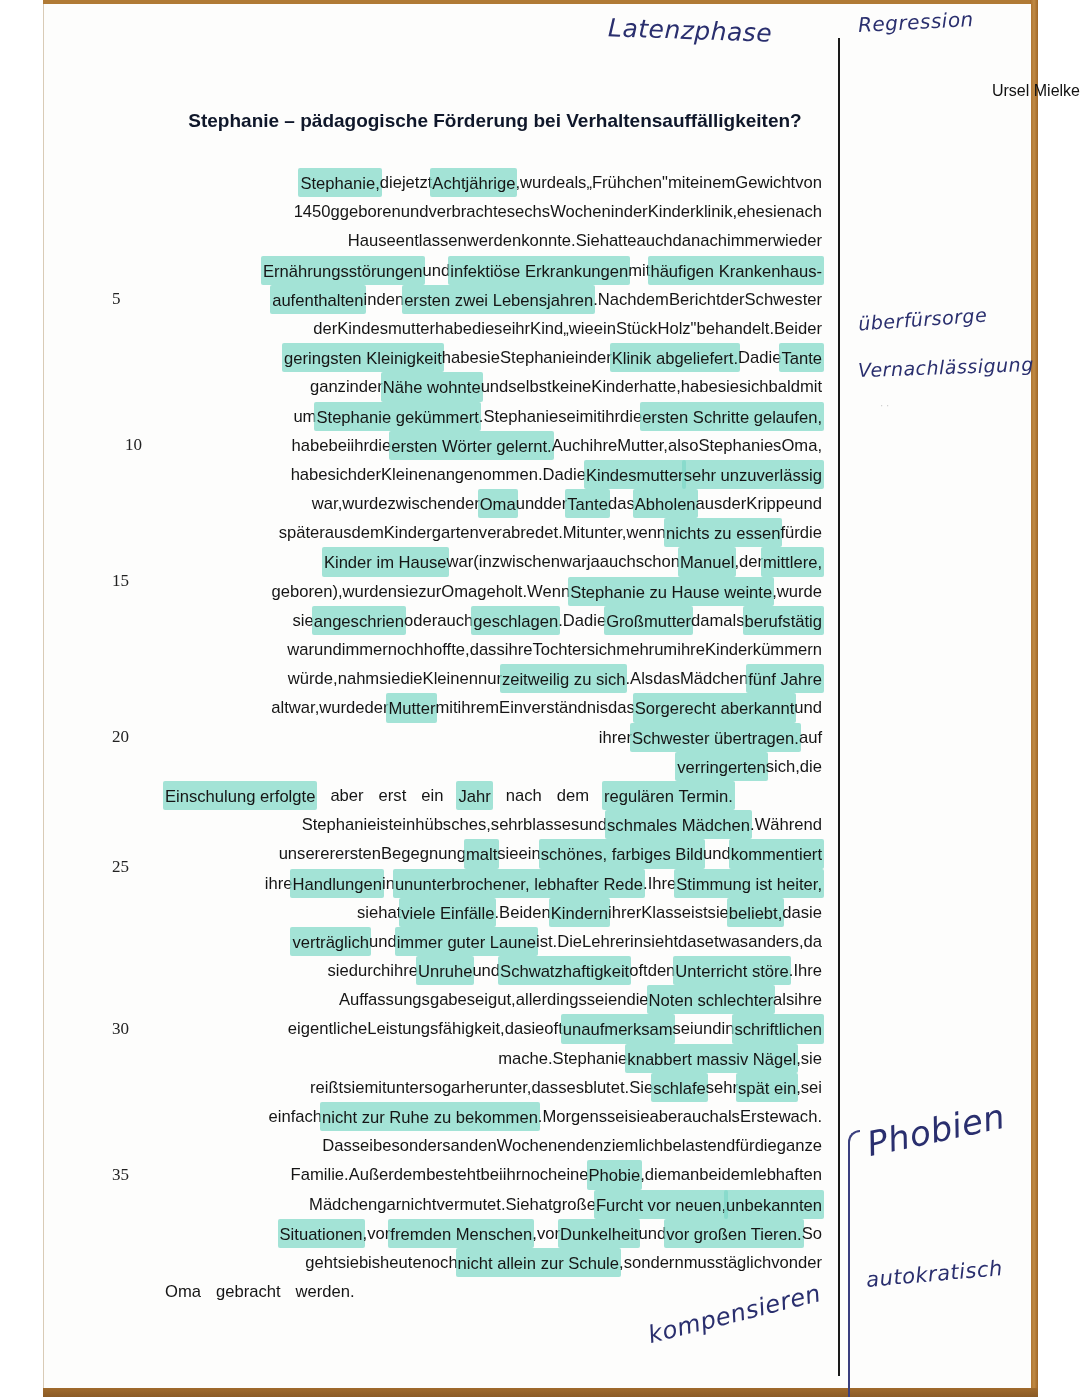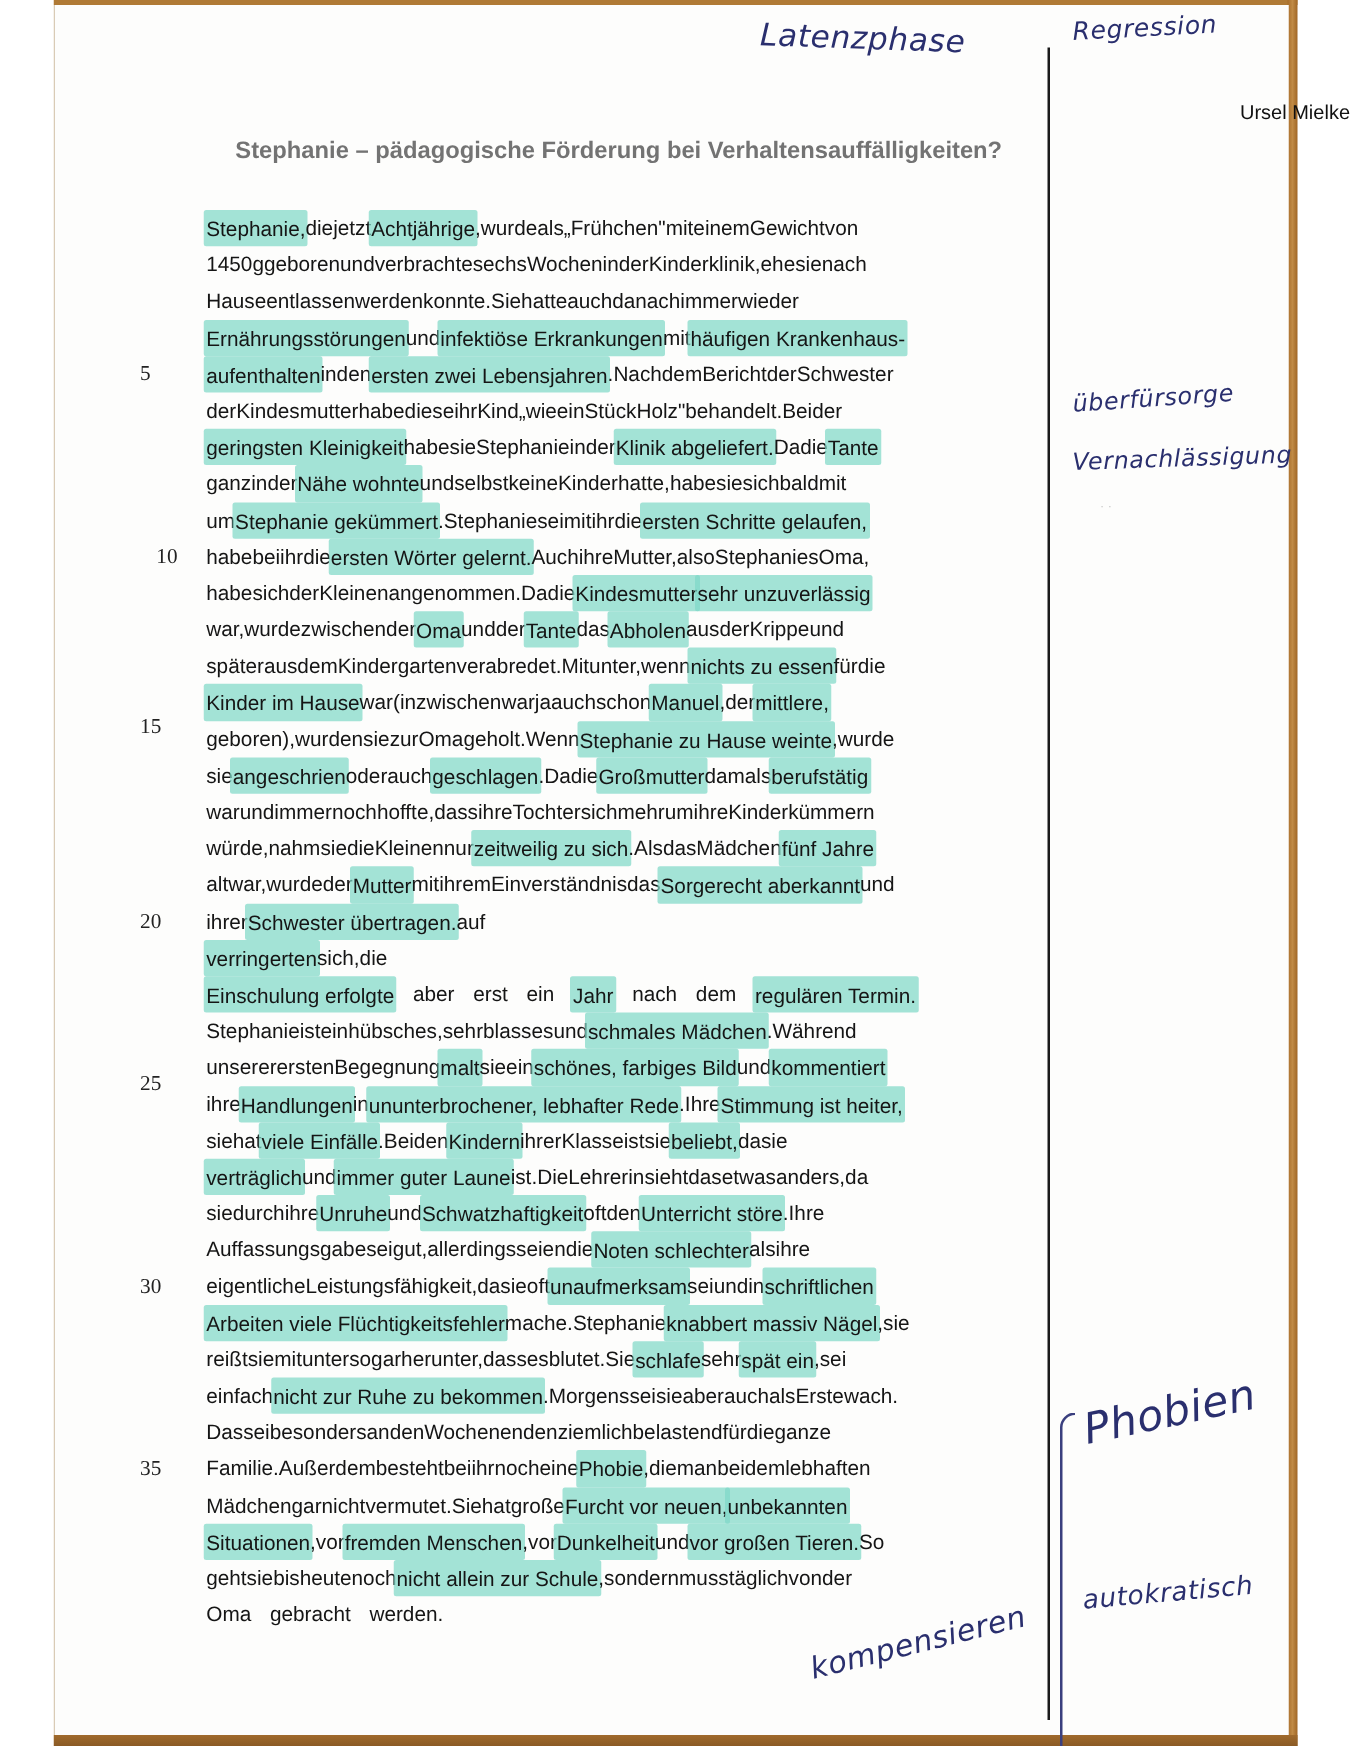--- a/index.html
+++ b/index.html
@@ -16,28 +16,28 @@
     background:#fdfdfc;
     border-left:1px solid #d9cbb6;
   }
   .margin-rule { position:absolute; left:838px; top:38px; width:2px; height:1338px; background:#1a1a1a; }
   .author {
     position:absolute; left:0; width:1080px; top:82px; text-align:right;
     font-size:16px; color:#111;
   }
   .title {
     position:absolute; left:0; width:990px; top:110px; text-align:center;
-    font-size:19px; font-weight:bold; color:#737373; letter-spacing:0px;
+    font-size:19px; font-weight:bold; color:#0f172a; letter-spacing:0px;
   }
   .body-text {
     position:absolute; left:165px; top:168px; width:657px;
     font-size:16.6px; line-height:29.2px; color:#151515;
   }
   .line {
-    height:29.2px; white-space:nowrap; display:flex; justify-content:flex-start;
+    height:29.2px; white-space:nowrap; display:flex; justify-content:flex-end;
   }
   .line.last { justify-content:flex-start; gap:15px; }
   .line span.w { display:inline-block; }
   .hl {
     background:rgba(128,216,200,0.72);
     border-radius:2px;
     padding:1px 2px;
     margin:0 -2px;
   }
   .linenum {
@@ -435,21 +435,20 @@
       <span class="w">da</span>
       <span class="w">sie</span>
       <span class="w">oft</span>
       <span class="w hl">unaufmerksam</span>
       <span class="w">sei</span>
       <span class="w">und</span>
       <span class="w">in</span>
       <span class="w hl">schriftlichen</span>
     </div>
     <div class="line">
-      <span class="w hl">Arbeiten viele Flüchtigkeitsfehler</span>
       <span class="w">mache.</span>
       <span class="w">Stephanie</span>
       <span class="w hl">knabbert massiv Nägel</span>
       <span class="w">,</span>
       <span class="w">sie</span>
     </div>
     <div class="line">
       <span class="w">reißt</span>
       <span class="w">sie</span>
       <span class="w">mitunter</span>

